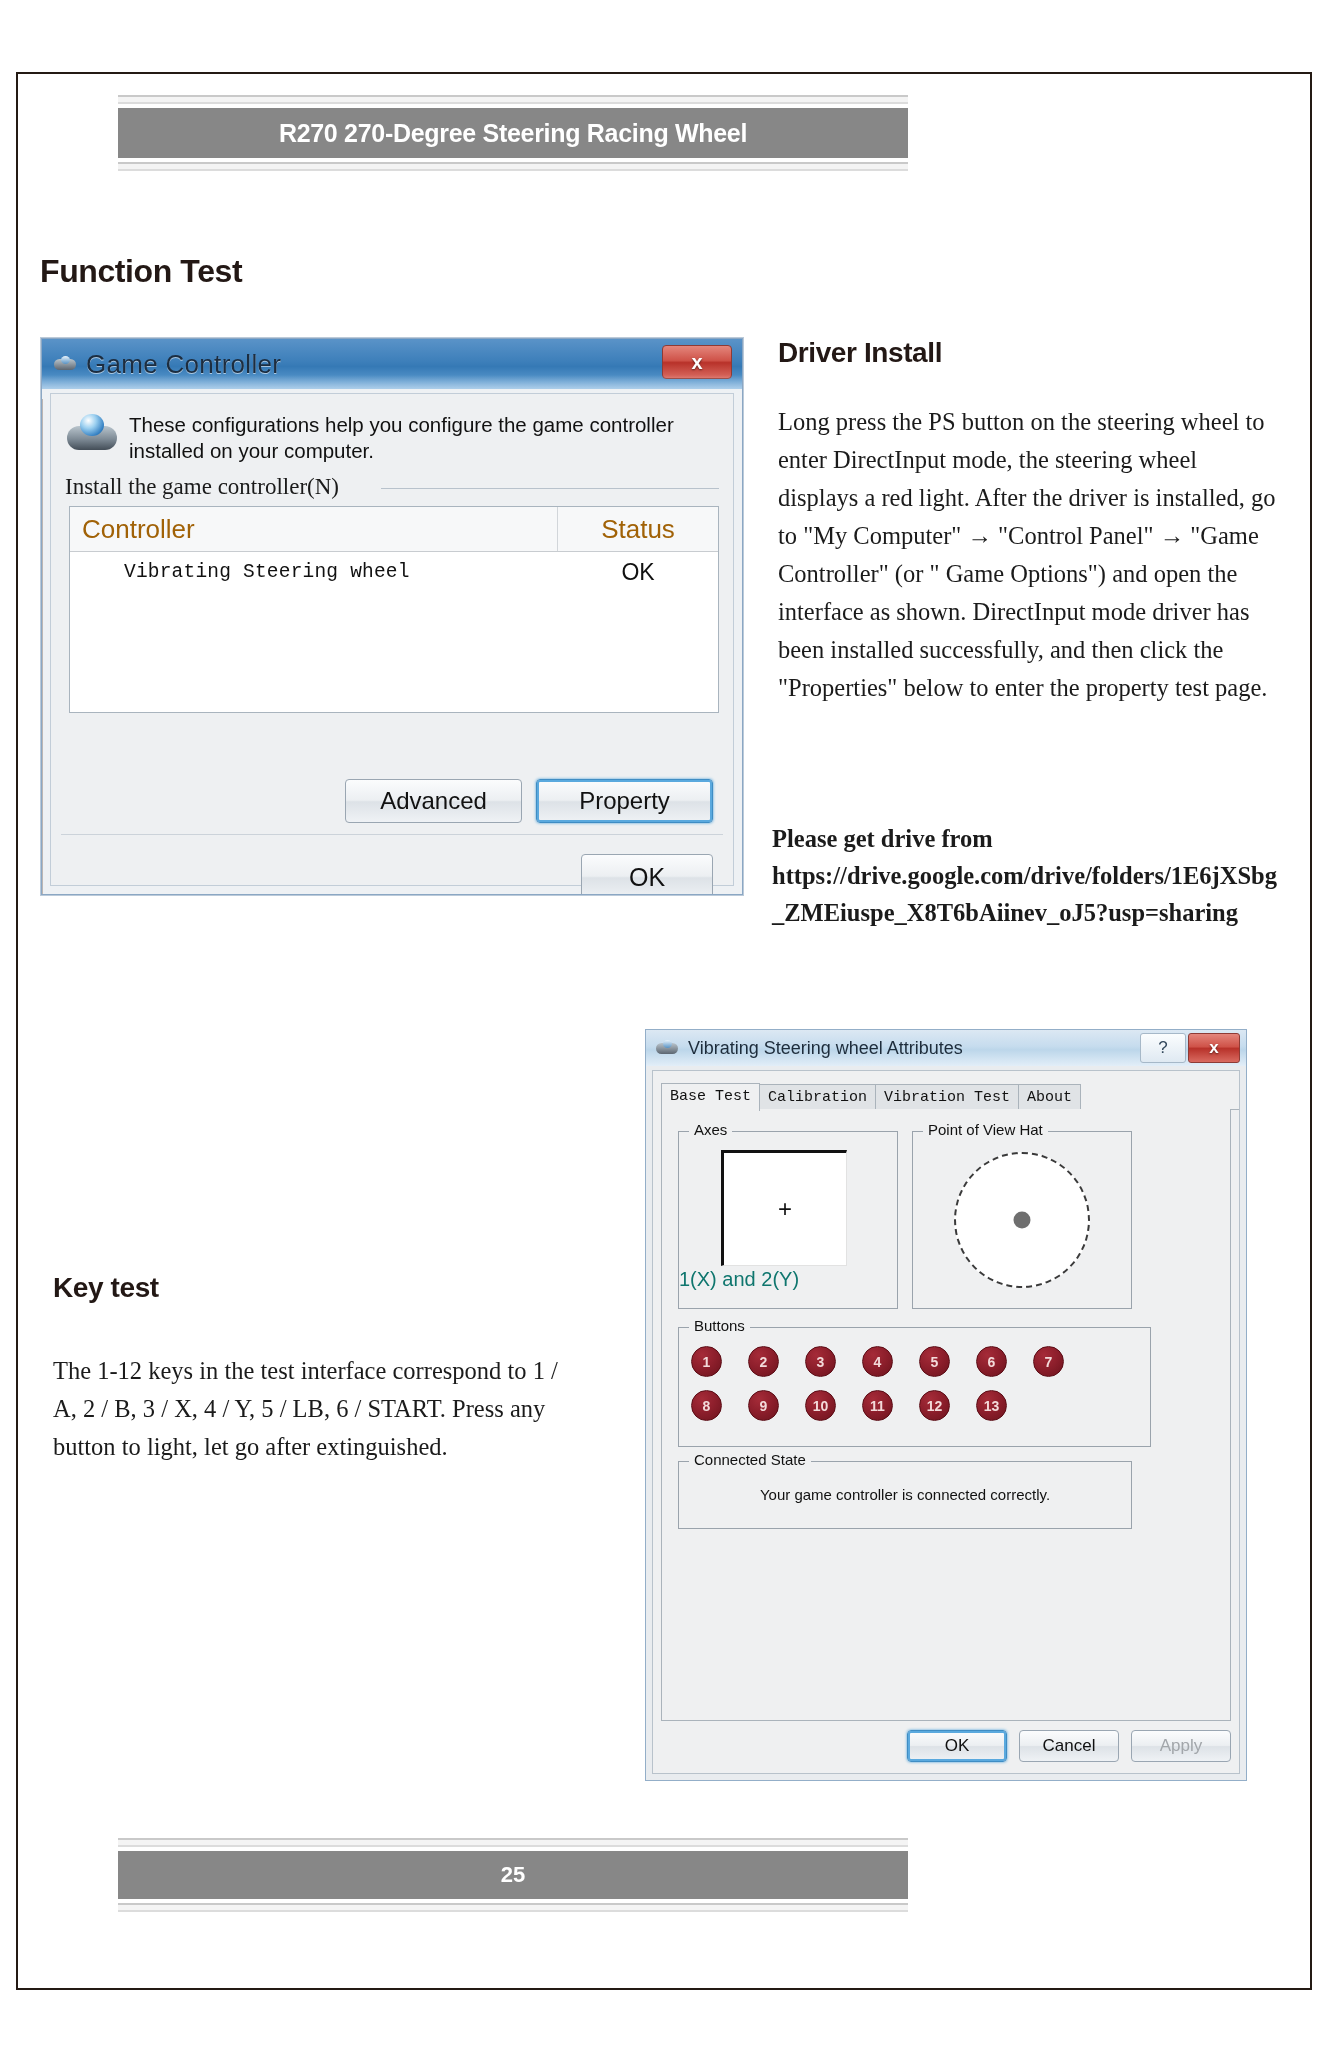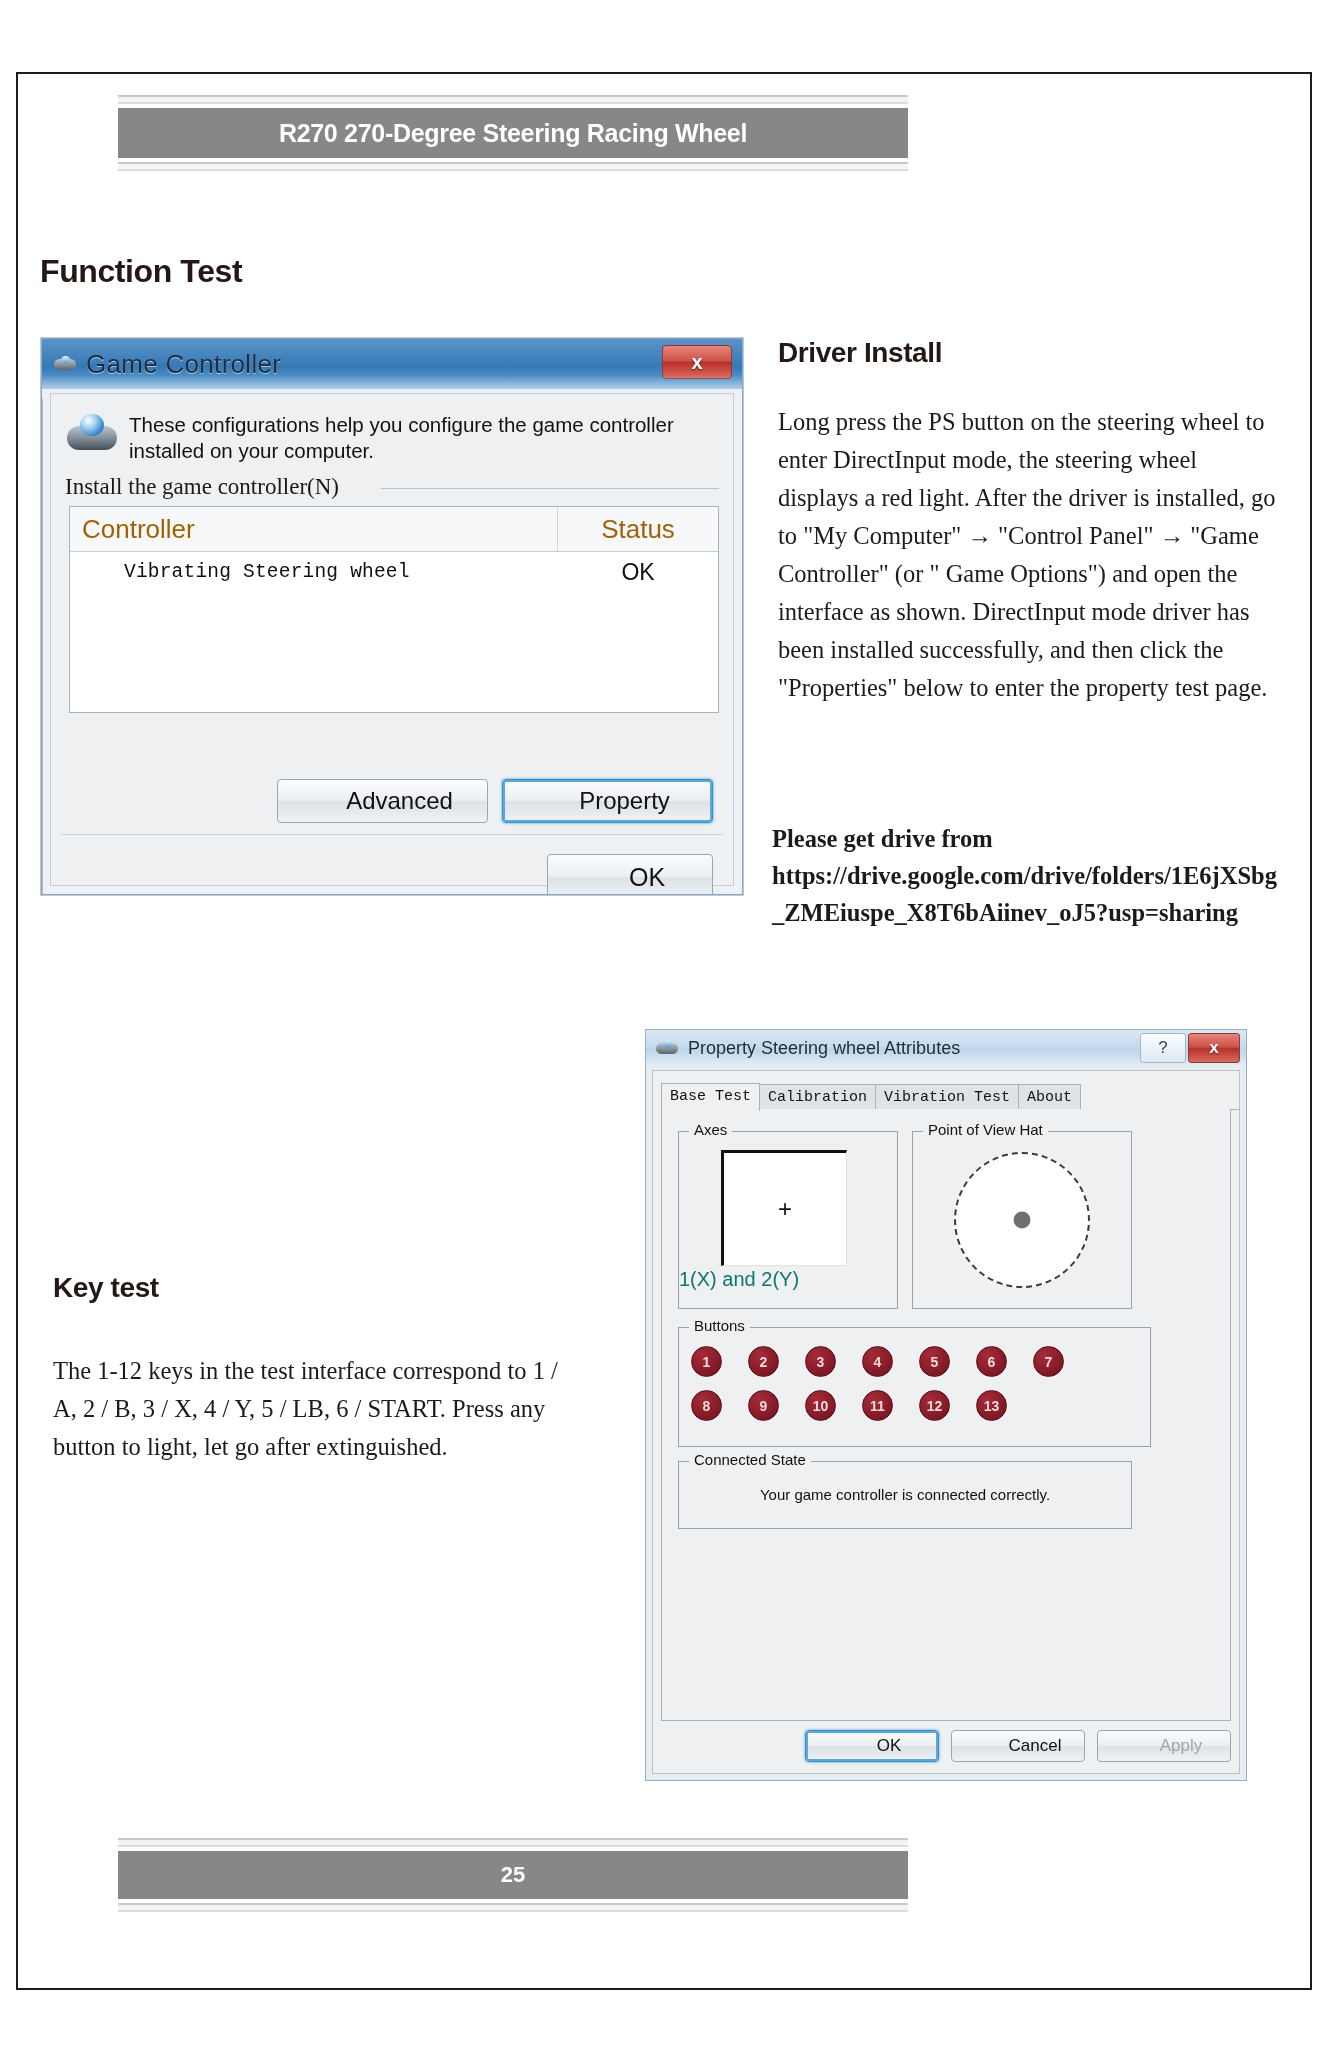--- a/index.html
+++ b/index.html
@@ -282,21 +282,20 @@
   }
   .win-button {
     font-family: "Liberation Sans", sans-serif;
     background: linear-gradient(to bottom,#fbfcfd 0%,#eceff2 48%,#dde2e7 52%,#eff2f5 100%);
     border: 1px solid #9aa6b2;
     border-radius: 4px;
     color: #111;
     display: flex;
     align-items: center;
     justify-content: center;
-    padding-left: 34px;
   }
   .win-button.focused {
     box-shadow: 0 0 0 2px #5aa9de inset, 0 0 3px #49a0da;
     border-color: #3f8dc4;
   }
   .win-button.disabled { color: #a2a6aa; }
   #gc-advanced-button { width: 175px; height: 42px; font-size: 24px; }
   #gc-property-button { width: 175px; height: 42px; font-size: 24px; }
   #gc-footer-sep {
     position: absolute;
@@ -581,21 +580,21 @@
     <div id="gc-footer-sep"></div>
 
     <div class="win-button" id="gc-ok-button">OK</div>
   </div>
 </div>
 
 <div id="attributes-dialog">
 
   <div id="attr-titlebar">
     <span class="win-pad-icon"></span>
-    <span id="attr-title-text">Property Steering wheel Attributes</span>
+    <span id="attr-title-text">Vibrating Steering wheel Attributes</span>
     <div id="attr-help-button">?</div>
     <div id="attr-close-button">x</div>
   </div>
 
   <div id="attr-body">
 
     <div id="attr-tabstrip">
       <div class="attr-tab active">Base Test</div>
       <div class="attr-tab">Calibration</div>
       <div class="attr-tab">Vibration Test</div>

